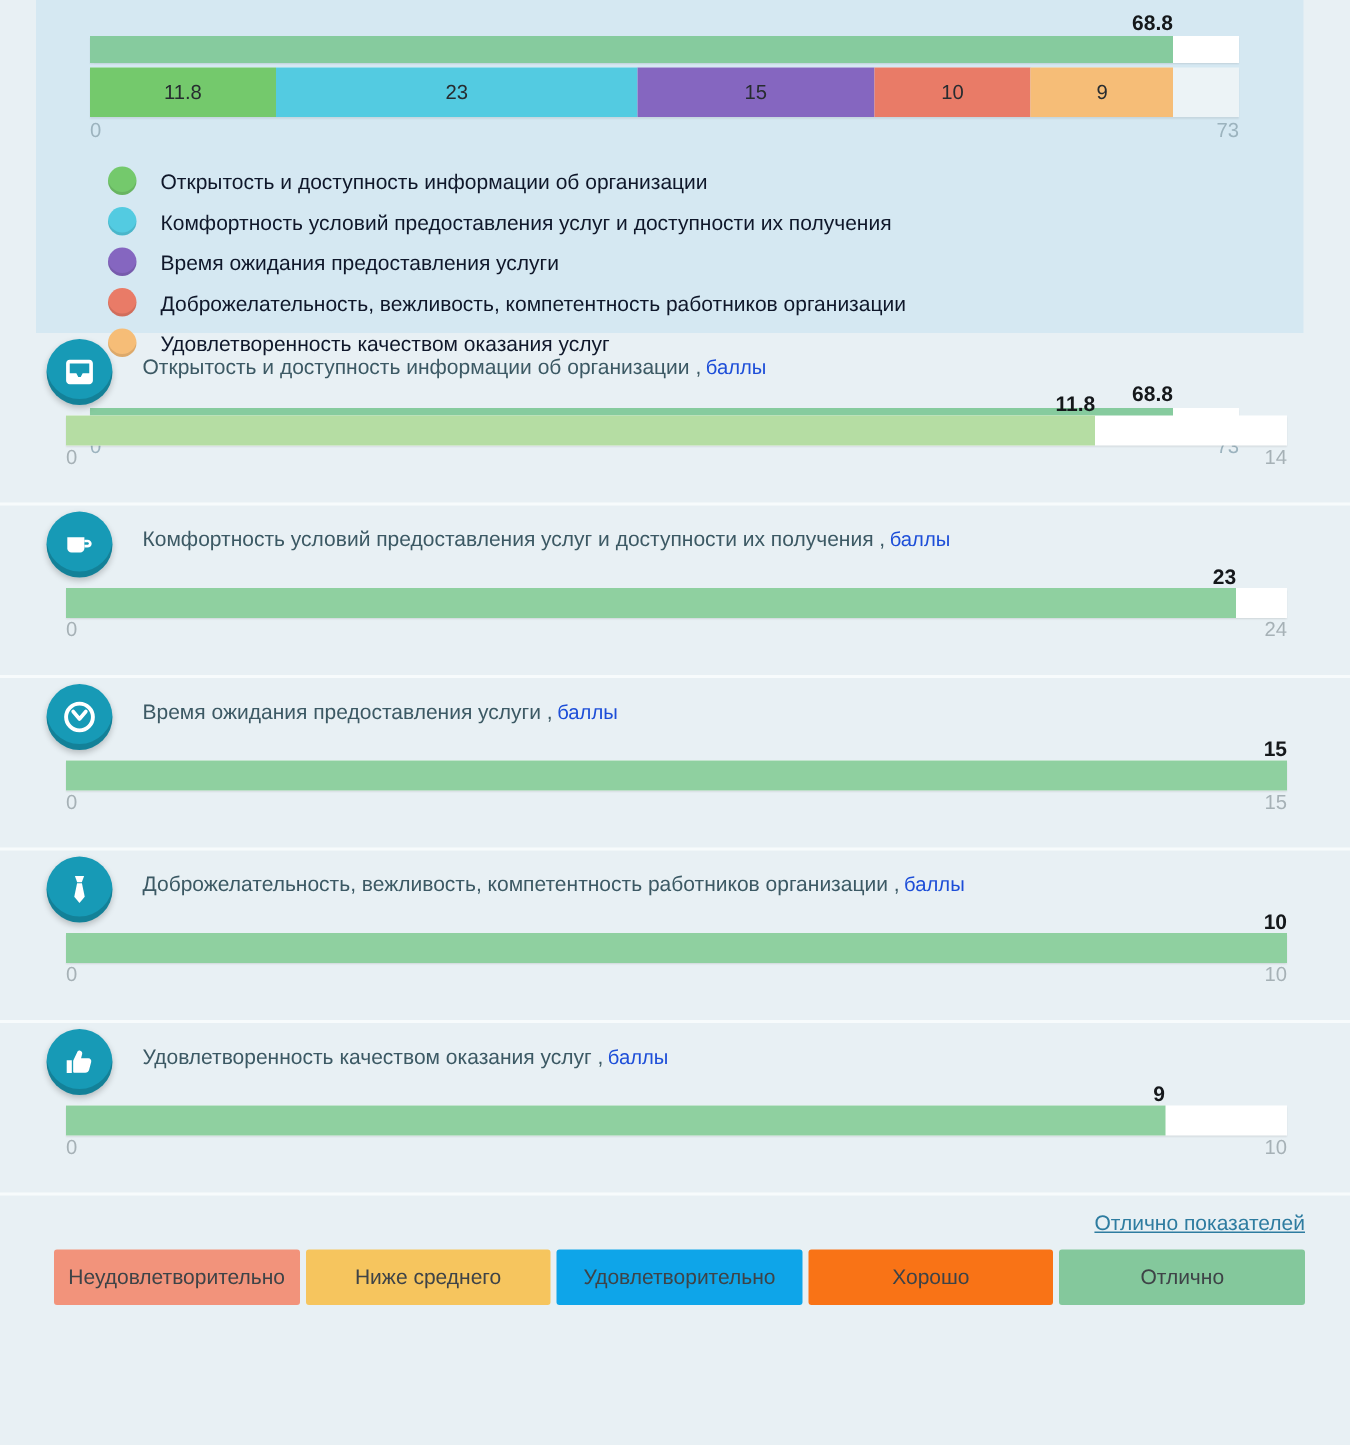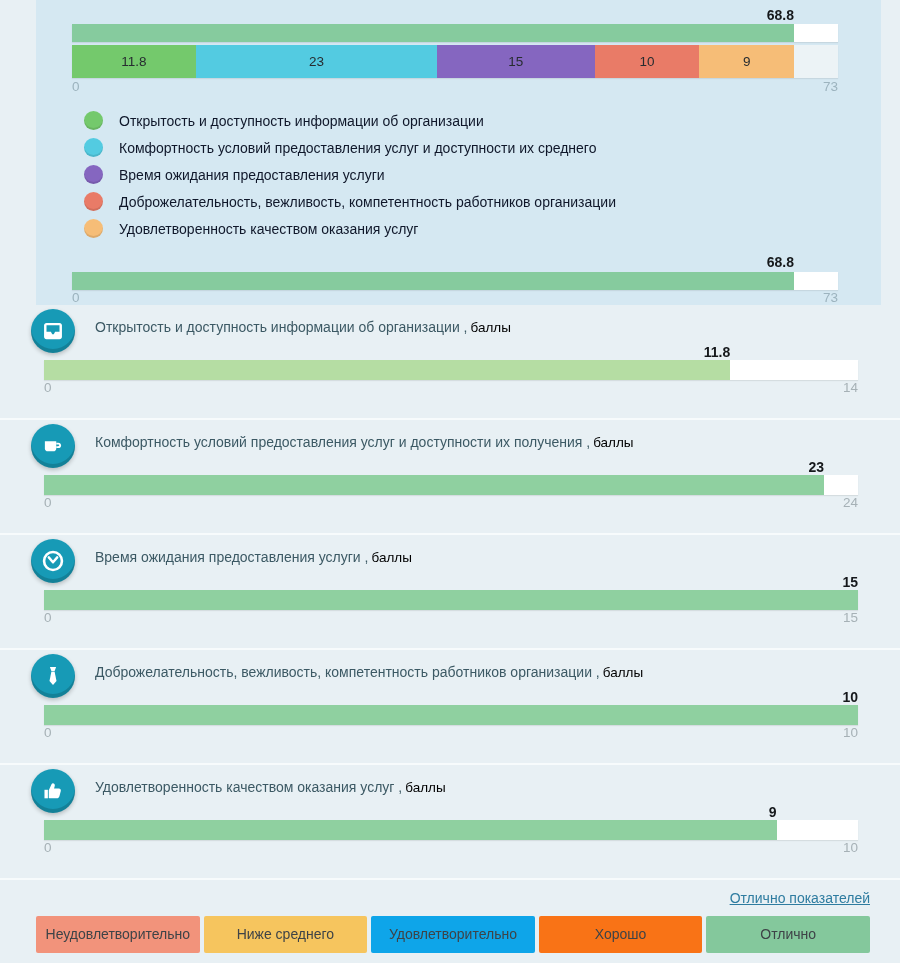--- a/index.html
+++ b/index.html
@@ -6,23 +6,23 @@
   html,body { width:900px; height:963px; }
   body {
     background:#e8f0f4;
     font-family:"Liberation Sans", sans-serif;
     overflow:hidden;
     position:relative;
   }
 
   
   .panel {
-    margin-left:36px;
+    margin-left:24px;
     width:845px;
-    height:305px;
+    height:222px;
     background:#d5e8f2;
     padding:6px 43px 0 36px;
   }
   .value-row { height:18px; }
   .value-fill { height:18px; text-align:right; font-size:14px; font-weight:bold; color:#15181b; line-height:18px; }
   .track { height:18px; background:#ffffff; box-shadow:0 1px 1px rgba(0,0,0,0.07); }
   .fill  { height:100%; }
   .stack-track { margin-top:3px; height:33px; background:#ecf3f6; display:flex; box-shadow:0 1px 1px rgba(0,0,0,0.07); }
   .seg { display:flex; align-items:center; justify-content:center; font-size:13.5px; color:#272c30; overflow:hidden; }
   .axis { display:flex; justify-content:space-between; font-size:13.5px; color:#9cb3be; height:16px; line-height:16px; margin-top:1px; }
@@ -47,21 +47,21 @@
   .badge {
     position:absolute; left:31px; top:4px;
     width:44px; height:44px; border-radius:50%;
     background:#179ab6;
     box-shadow:inset 0 -4px 0 rgba(0,0,0,0.16), 0 2px 4px rgba(0,0,0,0.22);
     display:flex; align-items:center; justify-content:center;
     z-index:2;
   }
   .badge svg { width:26px; height:26px; fill:#ffffff; }
   .metric-title { margin-left:51px; font-size:14px; color:#3c5964; height:17px; line-height:17px; white-space:nowrap; }
-  .metric-unit { color:#000000; font-size:13.5px; margin-left:3px; }
+  .metric-unit { color:#1d4ed8; font-size:13.5px; margin-left:3px; }
   .m-value-row { margin-top:8px; height:16px; }
   .m-value { height:16px; line-height:16px; text-align:right; font-size:14px; font-weight:bold; color:#15181b; }
   .m-track { height:20px; background:#ffffff; box-shadow:0 1px 1px rgba(0,0,0,0.08); }
   .m-fill { height:100%; }
   .m-axis { display:flex; justify-content:space-between; font-size:13.5px; color:#a6b1b6; height:16px; line-height:16px; }
 
   
   .link-row { height:36px; display:flex; justify-content:flex-end; align-items:center; padding-right:30px; }
   .values-link { font-size:14px; color:#2e7ca0; text-decoration:underline; cursor:pointer; }
   .scale { display:flex; gap:4px; margin:0 30px 0 36px; height:37px; }
@@ -92,21 +92,21 @@
     <span>73</span>
   </div>
 
   <div class="legend">
     <div class="legend-item">
       <span class="legend-dot" style="background-color: rgb(116, 201, 108);"></span>
       <span class="legend-label">Открытость и доступность информации об организации</span>
     </div>
     <div class="legend-item">
       <span class="legend-dot" style="background-color: rgb(83, 203, 225);"></span>
-      <span class="legend-label">Комфортность условий предоставления услуг и доступности их среднего</span>
+      <span class="legend-label">Комфортность условий предоставления услуг и доступности их получения</span>
     </div>
     <div class="legend-item">
       <span class="legend-dot" style="background-color: rgb(133, 102, 192);"></span>
       <span class="legend-label">Время ожидания предоставления услуги</span>
     </div>
     <div class="legend-item">
       <span class="legend-dot" style="background-color: rgb(233, 123, 103);"></span>
       <span class="legend-label">Доброжелательность, вежливость, компетентность работников организации</span>
     </div>
     <div class="legend-item">

